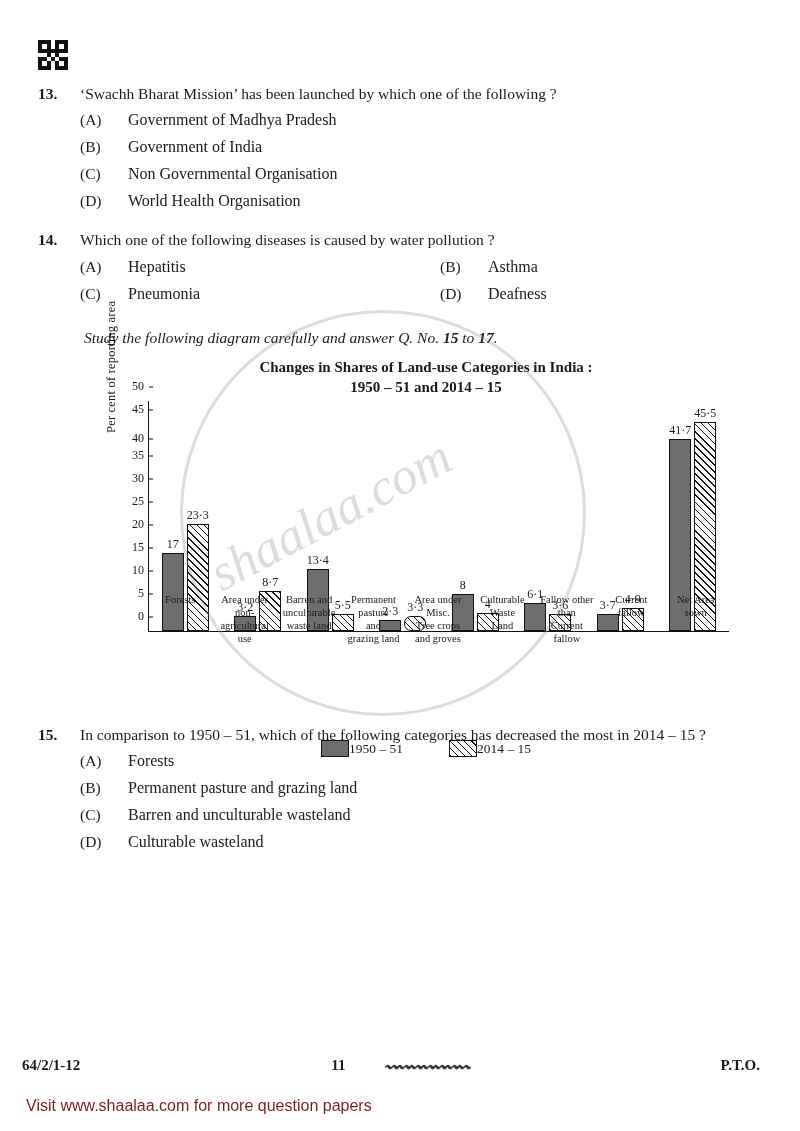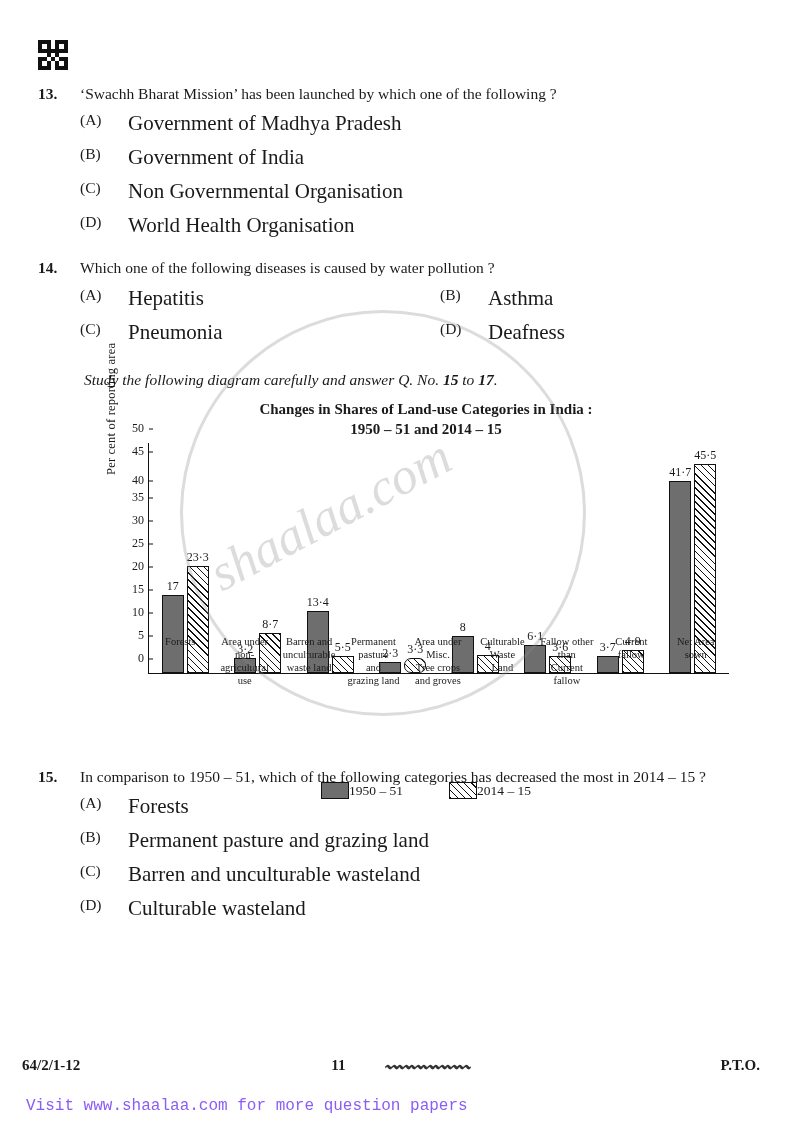--- a/index.html
+++ b/index.html
@@ -68,21 +68,21 @@
   }
   .opt {
     display: flex;
     align-items: flex-start;
   }
   .opt-label {
     width: 48px;
     flex: 0 0 48px;
     font-size: 15.5px;
   }
-  .opt-text { font-size: 21px; }
+  .opt-text { font-size: 16px; }
   .opt.col1 { width: 360px; flex: 0 0 360px; }
 
   .instruction {
     font-style: italic;
     font-size: 15.5px;
     margin: 26px 0 4px 46px;
   }
   .instruction b { font-style: italic; font-weight: bold; }
 
   
@@ -241,22 +241,22 @@
     font-size: 15px;
     font-weight: bold;
   }
   .footer .center { display: flex; align-items: center; gap: 40px; }
   .zig { color: #333; letter-spacing: -1px; font-size: 13px; }
   .visit {
     position: absolute;
     left: 26px;
     bottom: 16px;
     font-size: 16px;
-    font-family: Liberation Mono, monospace;
-    color: #8b5cf6;
+    font-family: Liberation Sans, sans-serif;
+    color: #7f1d1d;
   }
 </style>
 </head>
 <body>
 
 <div class="page">
 
   <div class="qr">
     <i class="on"></i>
       <i class="on"></i>

